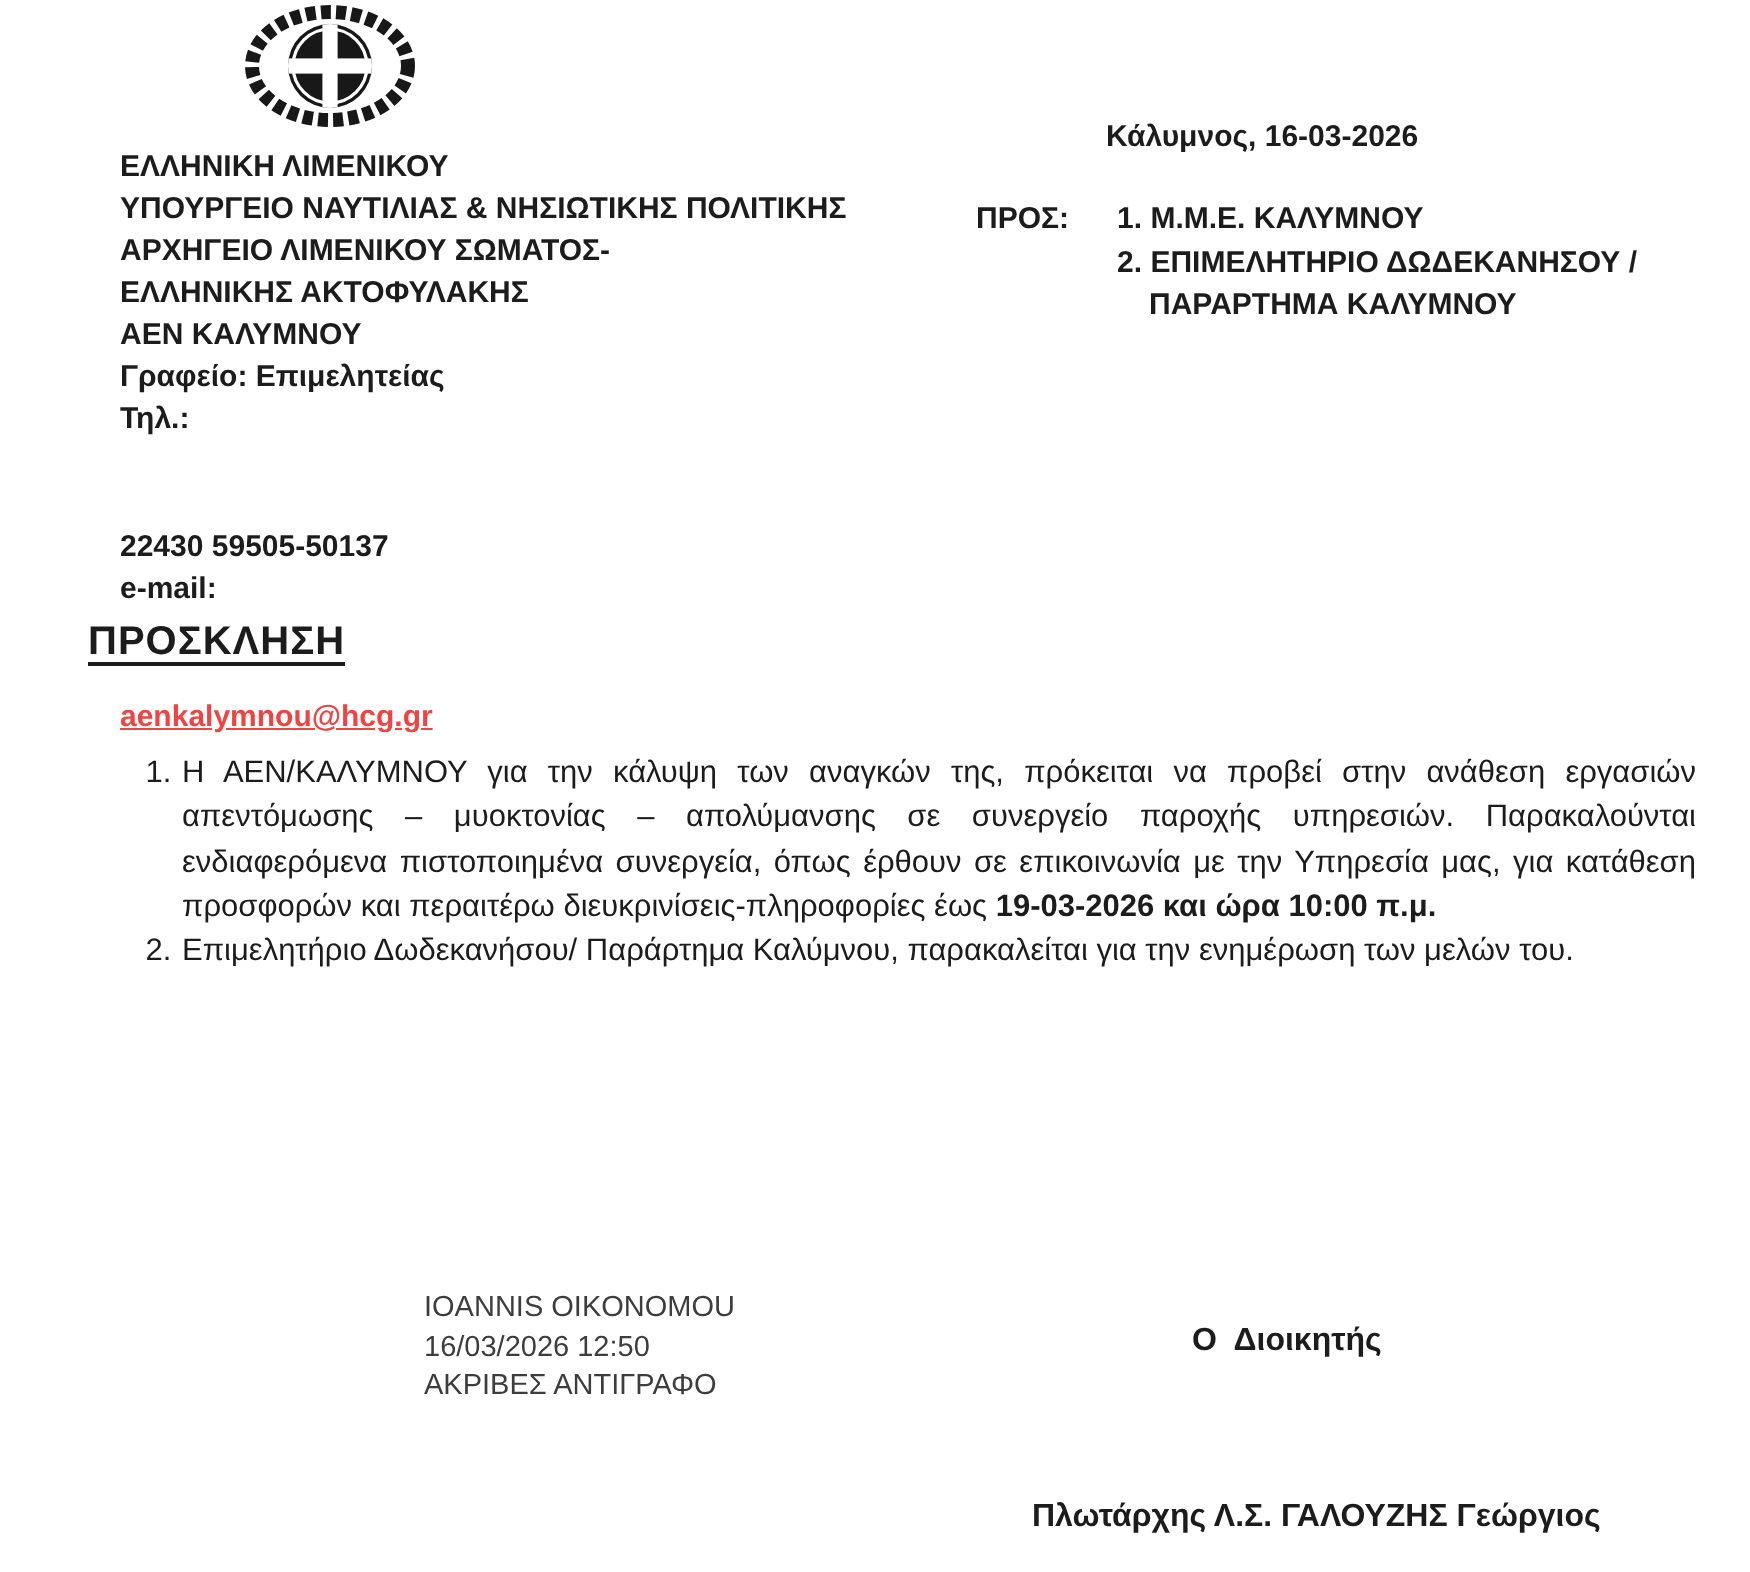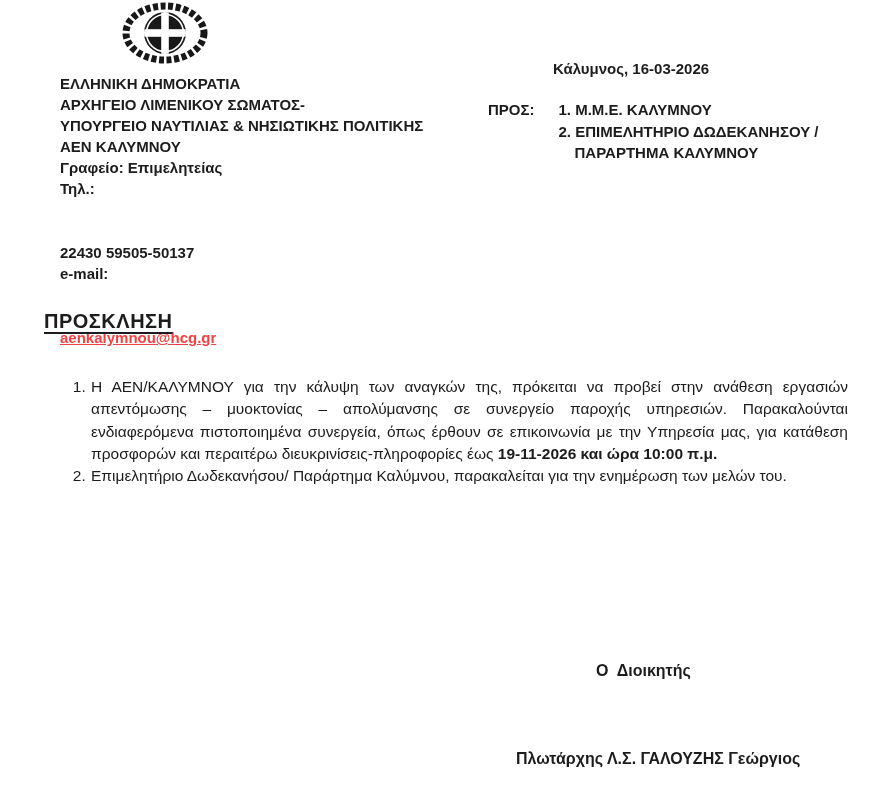--- a/index.html
+++ b/index.html
@@ -125,23 +125,24 @@
       <circle cx="44" cy="31" r="21" fill="#181818"></circle>
       <g clip-path="url(#shieldClip)">
         <circle cx="44" cy="31" r="18.5" fill="none" stroke="#ffffff" stroke-width="1.6"></circle>
         <rect x="40.2" y="10" width="7.6" height="42" fill="#ffffff"></rect>
         <rect x="23" y="27.2" width="42" height="7.6" fill="#ffffff"></rect>
       </g>
     </svg>
   </div>
 
   <div class="sender-block">
-    <div>ΕΛΛΗΝΙΚΗ ΔΗΜΟΚΡΑΤΙΑ</div>
+    <div>ΕΛΛΗΝΙΚΗ ΛΙΜΕΝΙΚΟΥ</div>
+    <div>ΥΠΟΥΡΓΕΙΟ ΝΑΥΤΙΛΙΑΣ &amp; ΝΗΣΙΩΤΙΚΗΣ ΠΟΛΙΤΙΚΗΣ</div>
     <div>ΑΡΧΗΓΕΙΟ ΛΙΜΕΝΙΚΟΥ ΣΩΜΑΤΟΣ-</div>
-    <div>ΥΠΟΥΡΓΕΙΟ ΝΑΥΤΙΛΙΑΣ &amp; ΝΗΣΙΩΤΙΚΗΣ ΠΟΛΙΤΙΚΗΣ</div>
+    <div>ΕΛΛΗΝΙΚΗΣ ΑΚΤΟΦΥΛΑΚΗΣ</div>
     <div>ΑΕΝ ΚΑΛΥΜΝΟΥ</div>
     <div>Γραφείο: Επιμελητείας</div>
     <div class="contact-row">
       <span class="lbl">Τηλ.:</span>
       <span>22430 59505-50137</span>
     </div>
     <div class="contact-row">
       <span class="lbl">e-mail:</span>
       <a href="#" class="email-link">aenkalymnou@hcg.gr</a>
     </div>
@@ -156,22 +157,27 @@
       <div>2. ΕΠΙΜΕΛΗΤΗΡΙΟ ΔΩΔΕΚΑΝΗΣΟΥ /</div>
       <div class="rcpt-line-indent">ΠΑΡΑΡΤΗΜΑ ΚΑΛΥΜΝΟΥ</div>
     </div>
   </div>
 
   <div class="doc-title">
     <span>ΠΡΟΣΚΛΗΣΗ</span>
   </div>
 
   <ol class="body-list">
-    <li><span>Η ΑΕΝ/ΚΑΛΥΜΝΟΥ για την κάλυψη των αναγκών της, πρόκειται να προβεί στην ανάθεση εργασιών απεντόμωσης – μυοκτονίας – απολύμανσης σε συνεργείο παροχής υπηρεσιών. Παρακαλούνται ενδιαφερόμενα πιστοποιημένα συνεργεία, όπως έρθουν σε επικοινωνία με την Υπηρεσία μας, για κατάθεση προσφορών και περαιτέρω διευκρινίσεις-πληροφορίες έως </span><strong>19-11-2026 και ώρα 10:00 π.μ.</strong></li>
+    <li><span>Η ΑΕΝ/ΚΑΛΥΜΝΟΥ για την κάλυψη των αναγκών της, πρόκειται να προβεί στην ανάθεση εργασιών απεντόμωσης – μυοκτονίας – απολύμανσης σε συνεργείο παροχής υπηρεσιών. Παρακαλούνται ενδιαφερόμενα πιστοποιημένα συνεργεία, όπως έρθουν σε επικοινωνία με την Υπηρεσία μας, για κατάθεση προσφορών και περαιτέρω διευκρινίσεις-πληροφορίες έως </span><strong>19-03-2026 και ώρα 10:00 π.μ.</strong></li>
     <li><span>Επιμελητήριο Δωδεκανήσου/ Παράρτημα Καλύμνου, παρακαλείται για την ενημέρωση των μελών του.</span><strong></strong></li>
   </ol>
 
+  <div class="stamp-block">
+    <div>IOANNIS OIKONOMOU</div>
+    <div>16/03/2026 12:50</div>
+    <div>ΑΚΡΙΒΕΣ ΑΝΤΙΓΡΑΦΟ</div>
+  </div>
 
   <div class="commander-line">Ο  Διοικητής</div>
 
   <div class="signature-line">Πλωτάρχης Λ.Σ. ΓΑΛΟΥΖΗΣ Γεώργιος</div>
 
 </div>
 
 </body></html>

